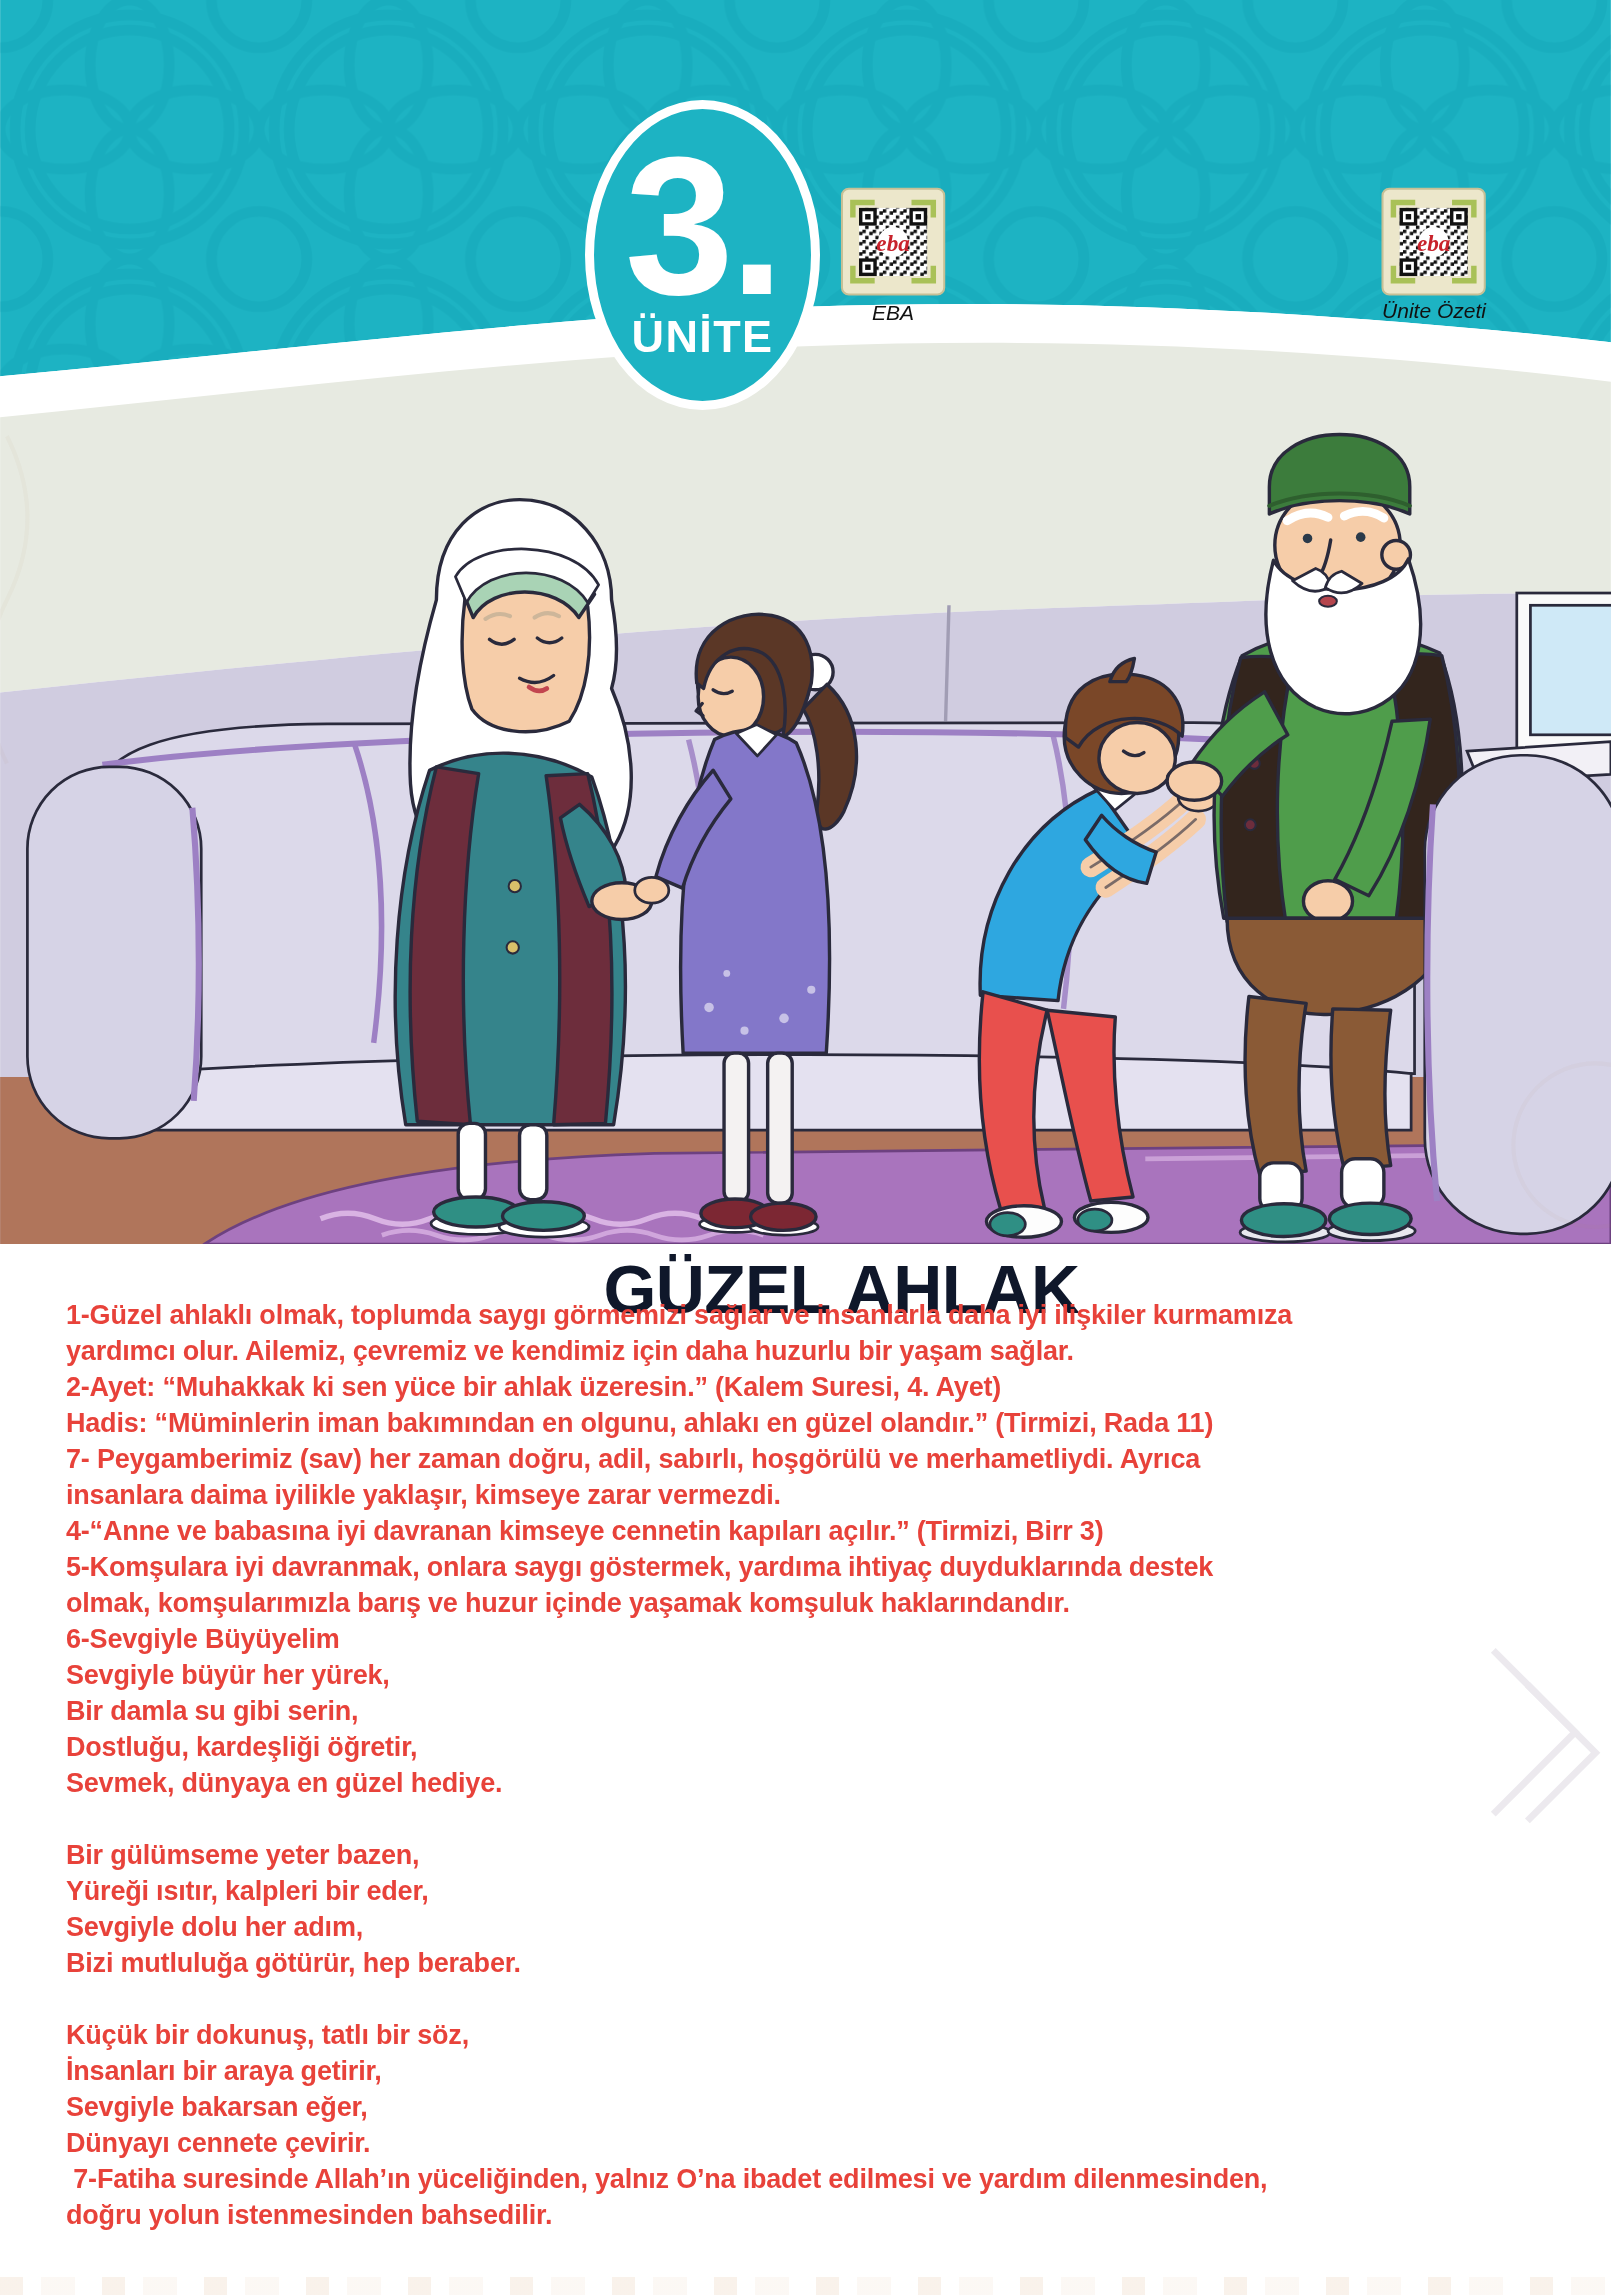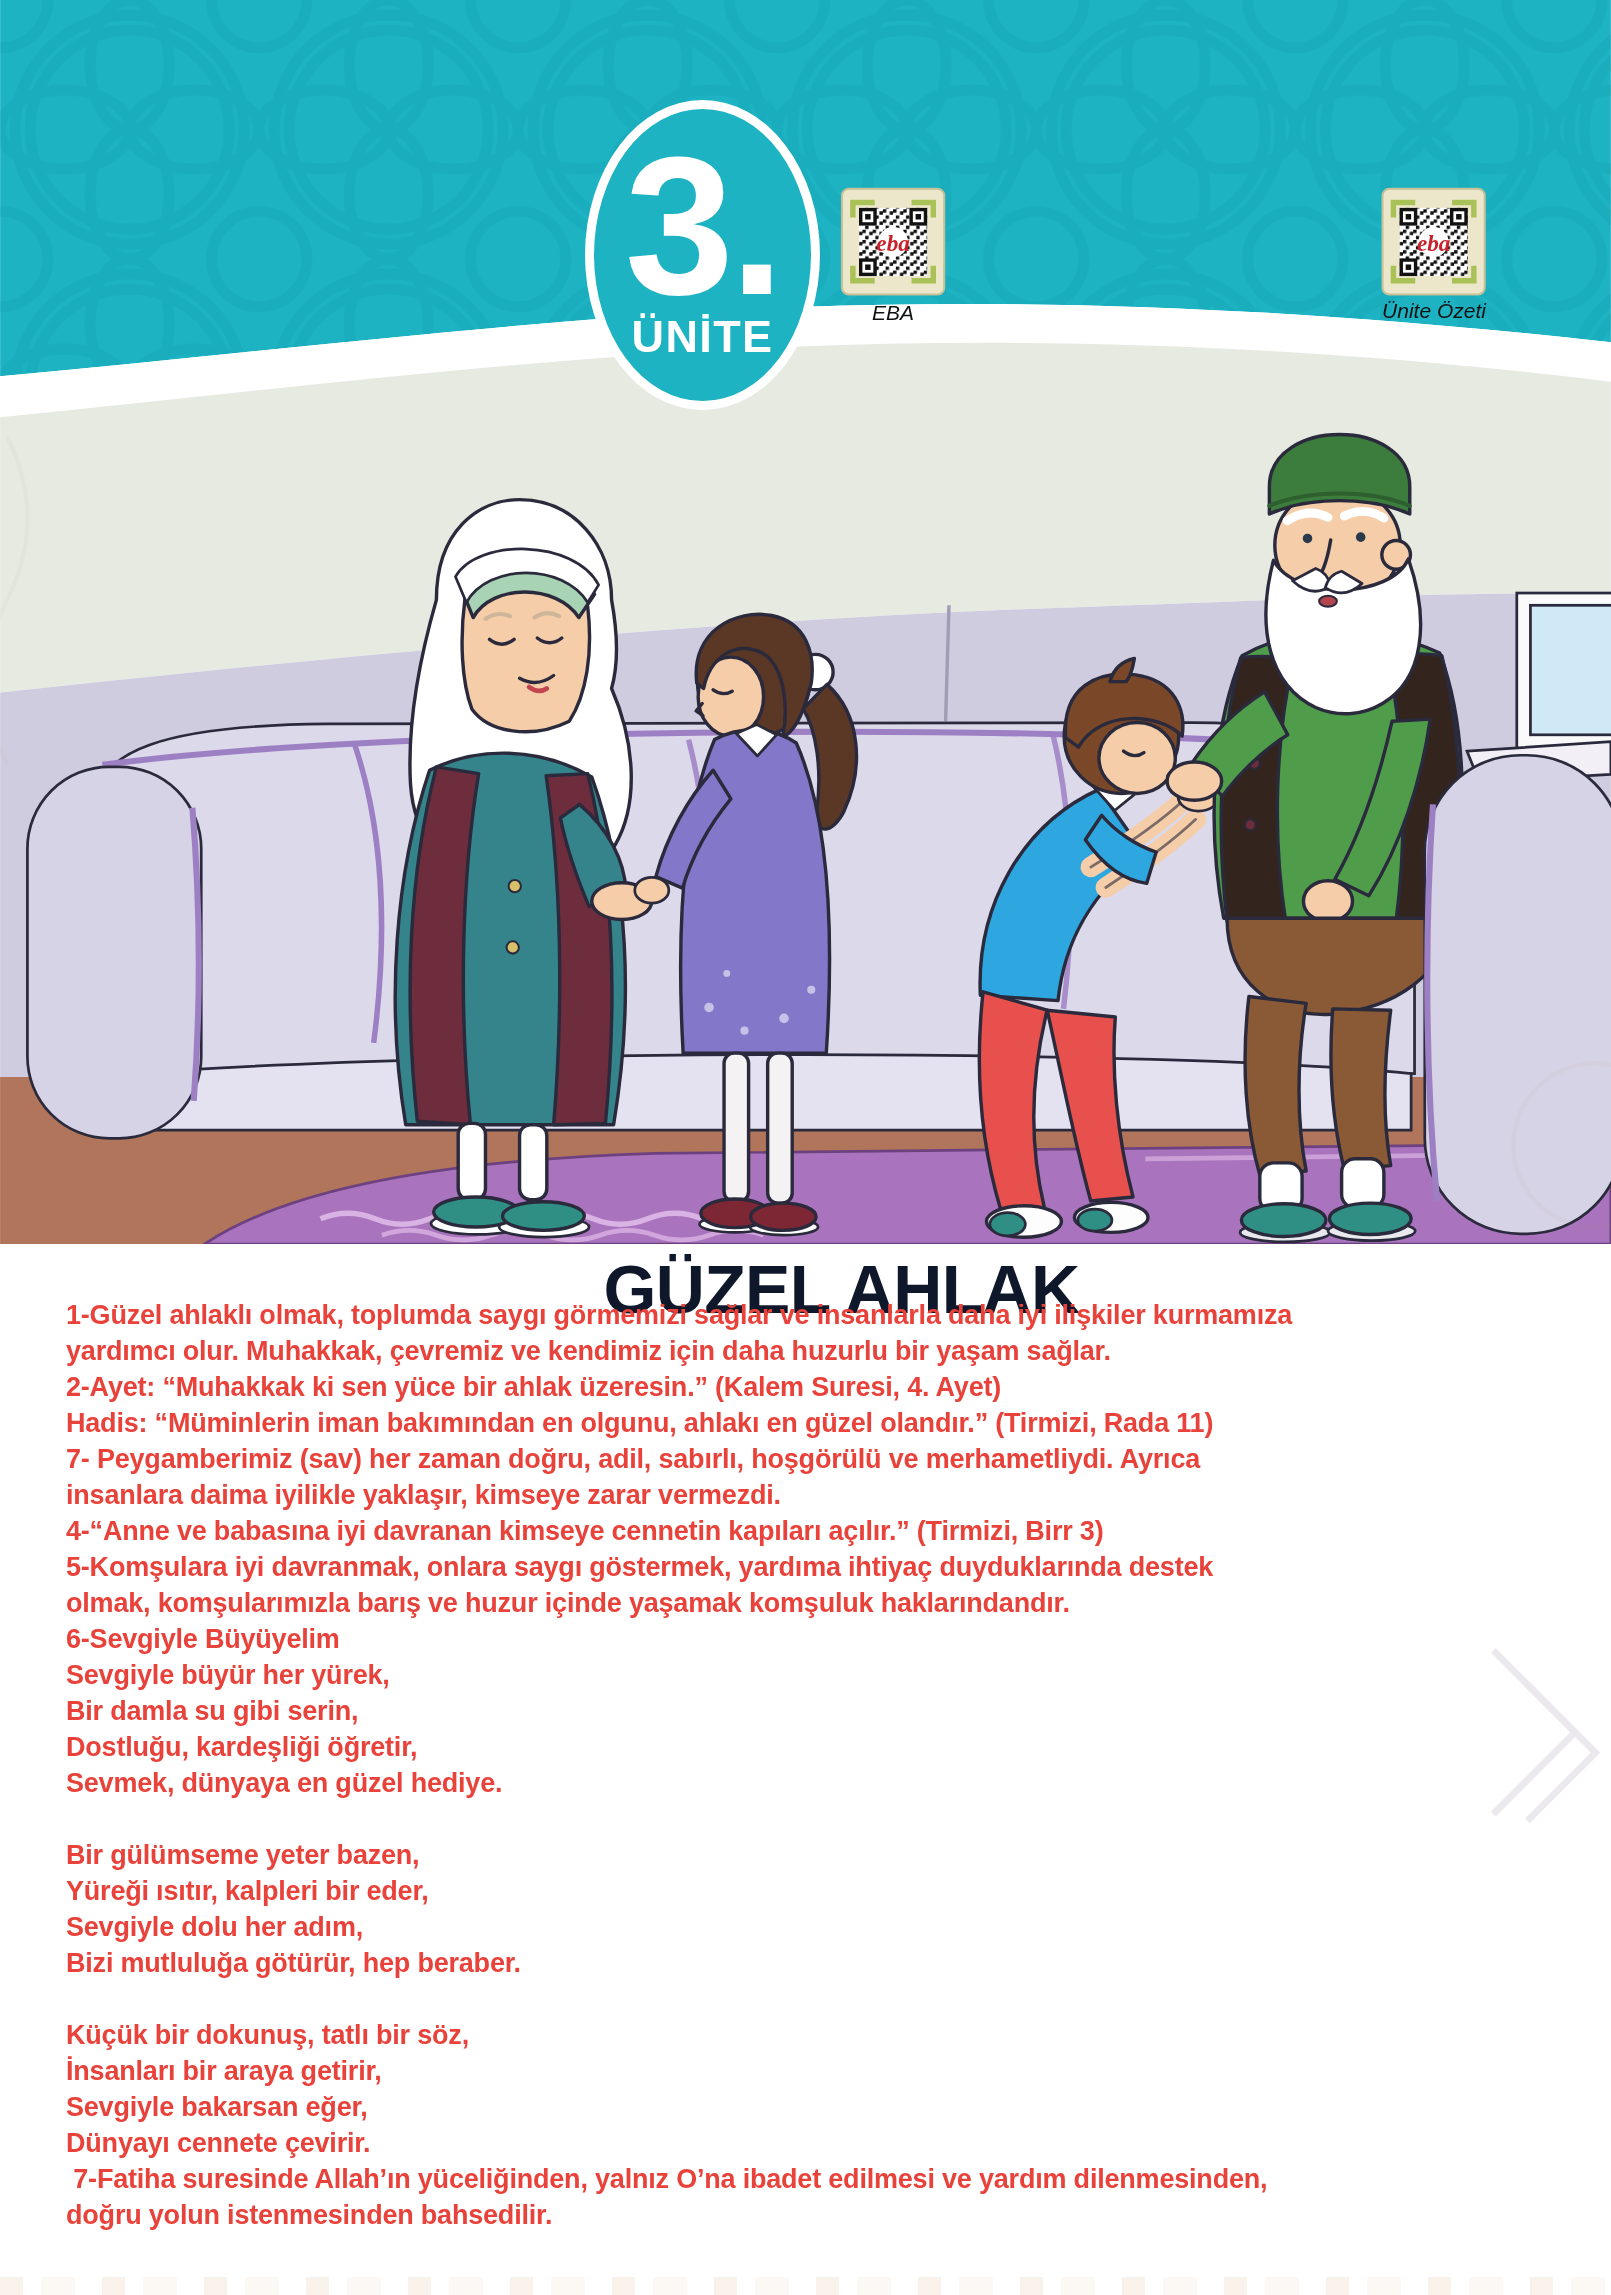--- a/index.html
+++ b/index.html
@@ -270,21 +270,21 @@
     <div class="unit-label">ÜNİTE</div>
   </div>
 
   <div class="qr-label eba">EBA</div>
   <div class="qr-label ozet">Ünite Özeti</div>
 
   <div class="page-title" style="color: #0f172a; padding-left: 36px;">GÜZEL AHLAK</div>
 
   <div class="content" style="color: rgb(232, 66, 58);">
       <div class="line">1-Güzel ahlaklı olmak, toplumda saygı görmemizi sağlar ve insanlarla daha iyi ilişkiler kurmamıza</div>
-      <div class="line">yardımcı olur. Muhakkak, çevremiz ve kendimiz için daha huzurlu bir yaşam sağlar.</div>
+      <div class="line">yardımcı olur. Ailemiz, çevremiz ve kendimiz için daha huzurlu bir yaşam sağlar.</div>
       <div class="line">2-Ayet: “Muhakkak ki sen yüce bir ahlak üzeresin.” (Kalem Suresi, 4. Ayet)</div>
       <div class="line">Hadis: “Müminlerin iman bakımından en olgunu, ahlakı en güzel olandır.” (Tirmizi, Rada 11)</div>
       <div class="line">7- Peygamberimiz (sav) her zaman doğru, adil, sabırlı, hoşgörülü ve merhametliydi. Ayrıca</div>
       <div class="line">insanlara daima iyilikle yaklaşır, kimseye zarar vermezdi.</div>
       <div class="line">4-“Anne ve babasına iyi davranan kimseye cennetin kapıları açılır.” (Tirmizi, Birr 3)</div>
       <div class="line">5-Komşulara iyi davranmak, onlara saygı göstermek, yardıma ihtiyaç duyduklarında destek</div>
       <div class="line">olmak, komşularımızla barış ve huzur içinde yaşamak komşuluk haklarındandır.</div>
       <div class="line">6-Sevgiyle Büyüyelim</div>
       <div class="line">Sevgiyle büyür her yürek,</div>
       <div class="line">Bir damla su gibi serin,</div>

